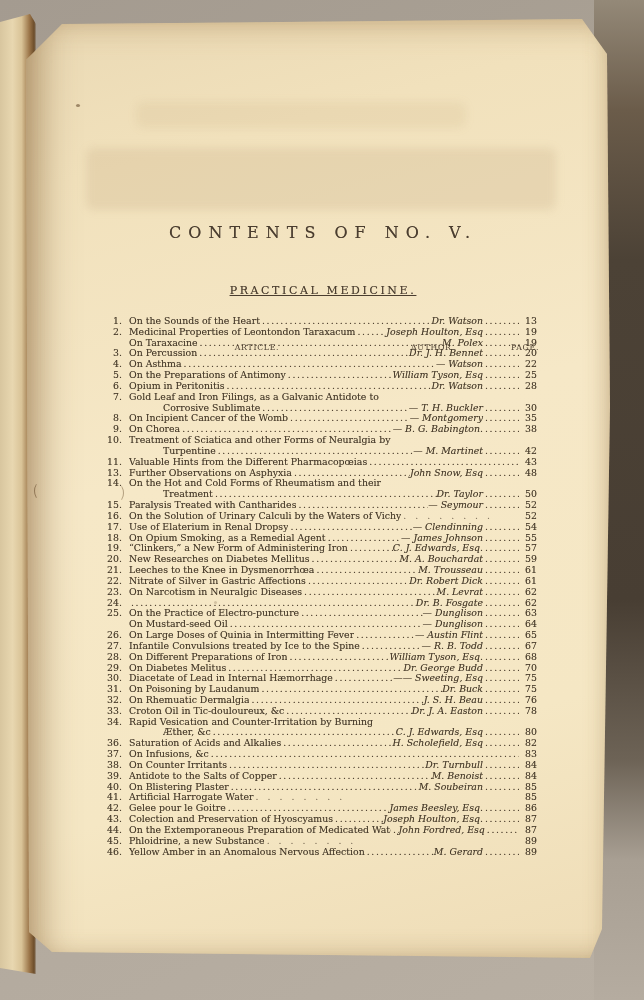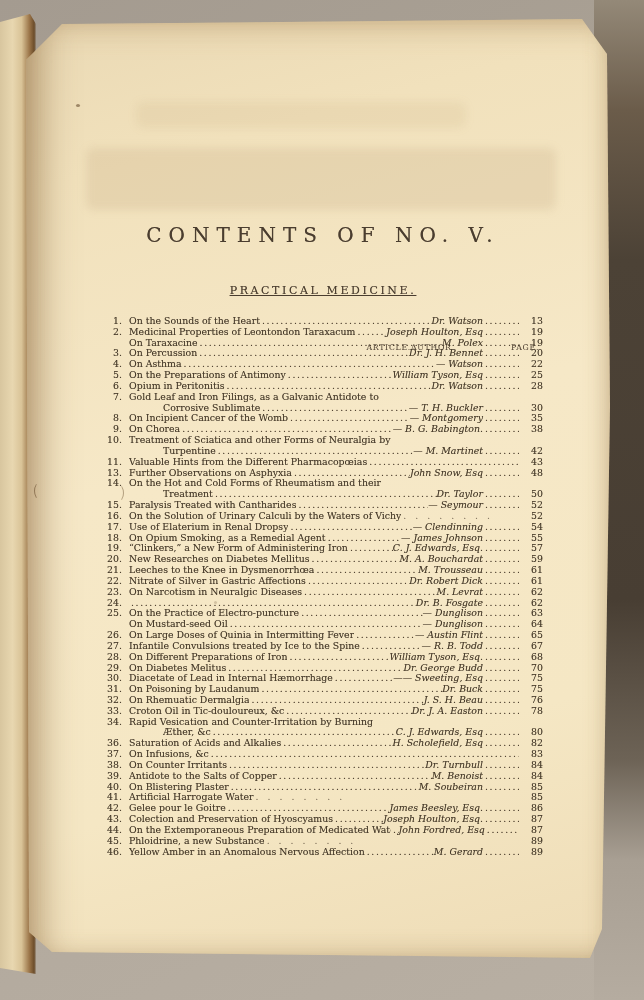--- a/index.html
+++ b/index.html
@@ -36,45 +36,45 @@
   .stain{position:absolute;border-radius:50%;background:rgba(92,66,36,.55);}
   .stain.s1{left:50px;top:88px;width:4px;height:3px;}
   .stain.s2{left:188px;top:585px;width:3px;height:3px;opacity:.4;}
   .paren{position:absolute;width:10px;height:16px;border:1px solid transparent;}
   .paren.p1{left:8px;top:466px;border-left:1.5px solid rgba(95,68,38,.55);border-radius:50% 0 0 50%/50% 0 0 50%;}
   .paren.p2{left:86px;top:468px;border-right:1.5px solid rgba(95,68,38,.45);border-radius:0 50% 50% 0/0 50% 50% 0;}
 
   .content{position:absolute;left:77px;top:0;width:440px;height:946px;color:#463a2c;}
   .toc-title{
     position:absolute;top:207px;left:0;right:0;text-align:center;
-    font-size:20px;letter-spacing:7px;white-space:nowrap;color:#4a3d2f;
+    font-size:16px;letter-spacing:7px;white-space:nowrap;color:#4a3d2f;
     text-shadow:0 0 .6px rgba(74,61,47,.55);
   }
   .section-heading{
     position:absolute;top:268px;left:0;right:0;text-align:center;
     font-size:11px;letter-spacing:2.6px;color:#4a3d2f;white-space:nowrap;
     text-shadow:0 0 .5px rgba(74,61,47,.5);
     text-decoration:underline;
   }
   .colheads{
     position:absolute;top:287px;left:0;width:440px;display:flex;align-items:baseline;
     font-size:7.8px;letter-spacing:.7px;color:#4e4032;
   }
-  .ch-article{flex:1;text-align:right;}
+  .ch-article{flex:1;text-align:center;}
   .ch-author{width:100px;text-align:left;}
   .ch-page{width:32px;text-align:left;margin-top:40px;}
 
   .rows{position:absolute;top:299px;left:0;width:440px;height:572px;overflow:hidden;}
   .row{display:flex;align-items:baseline;height:10.84px;font-size:9.4px;white-space:nowrap;
        color:#453929;text-shadow:0 0 .5px rgba(69,57,41,.45);}
   .num{flex:0 0 26px;text-align:right;padding-right:7px;box-sizing:border-box;}
   .title{flex:0 1 auto;overflow:hidden;}
   .title.indent{margin-left:34px;}
   .author{flex:0 0 auto;font-style:italic;}
-  .pageno{flex:0 0 24px;text-align:right;}
+  .pageno{flex:0 0 24px;text-align:center;}
   .leader{overflow:hidden;position:relative;height:10px;}
   .leader.l1{flex:1 1 8px;min-width:4px;}
   .leader.l2{flex:0 1 36px;min-width:0;}
   .leader::after{
     content:"......................................................................................................................";
     letter-spacing:1.6px;padding:0 2px;color:#4a3c2c;
   }
   .leader.sparse::after{
     content:".     .     .     .     .     .     .     .";
     letter-spacing:3px;opacity:.65;

